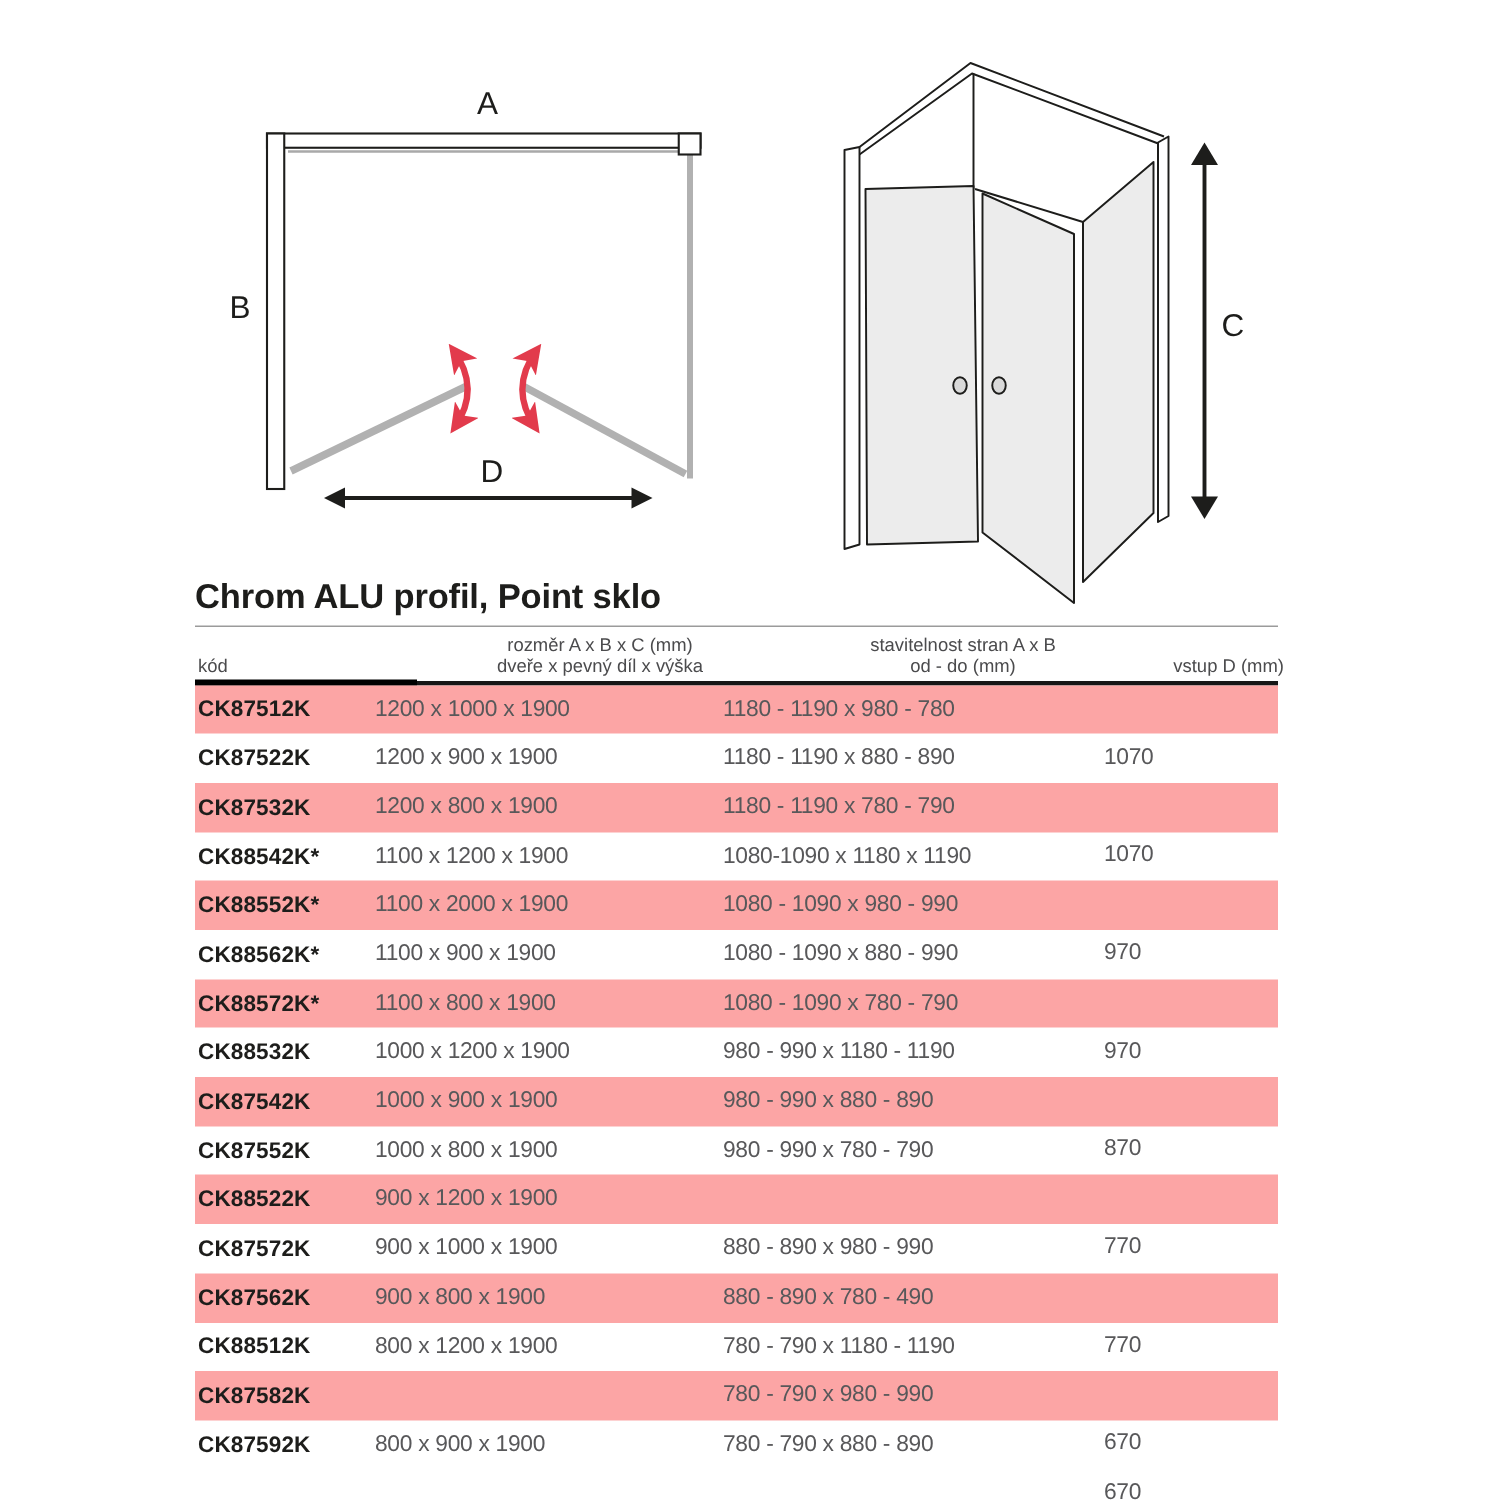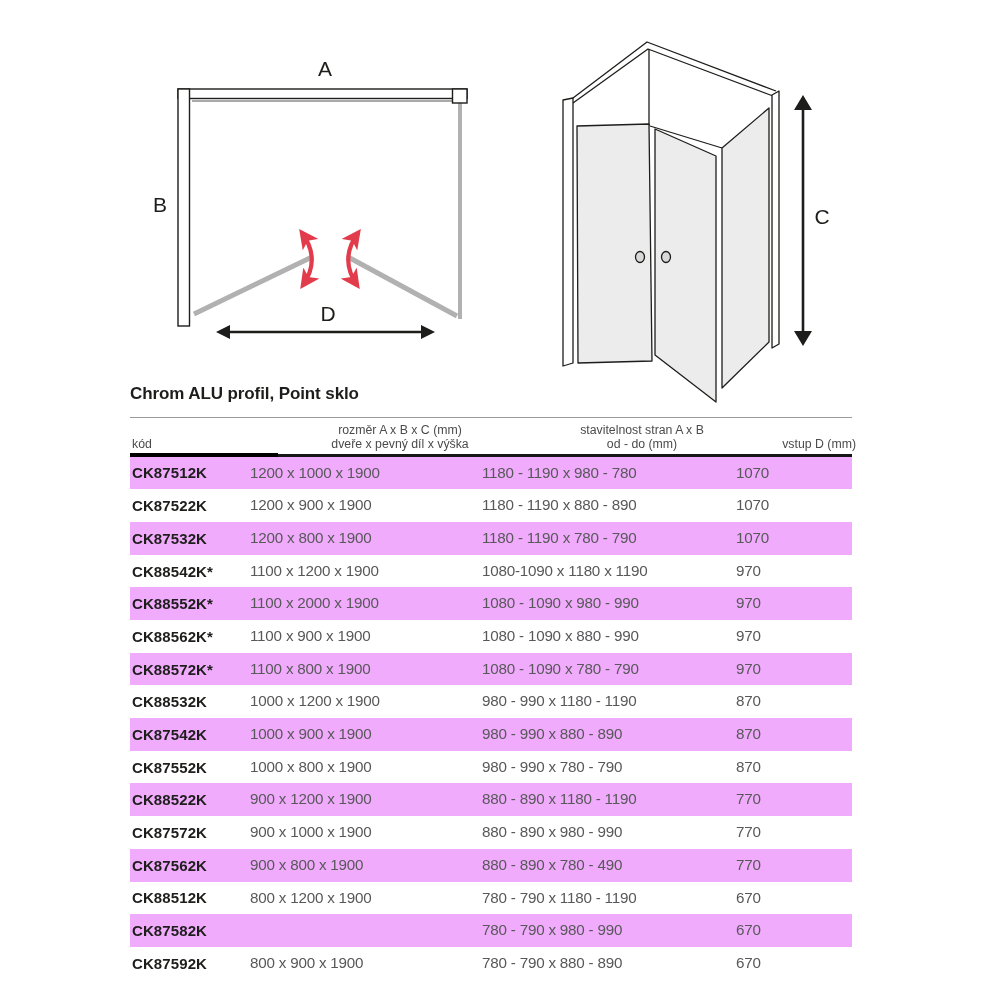--- a/index.html
+++ b/index.html
@@ -6,43 +6,43 @@
   html,body { margin:0; padding:0; background:#ffffff; }
   body { width:1000px; height:1000px; font-family:"Liberation Sans", sans-serif; color:#1d1d1b; }
   .page { position:relative; width:1000px; height:1000px; overflow:hidden; background:#fff; }
 
   svg text { font-family:"Liberation Sans", sans-serif; fill:#1d1d1b; }
 
   .diagram-left  { position:absolute; left:130px; top:40px;  }
   .diagram-right { position:absolute; left:545px; top:25px;  }
 
   .title { position:absolute; left:130px; top:384px; margin:0;
-           font-size:17px; font-weight:bold; color:#1d1d1b; letter-spacing:-0.1px; }
+           font-size:23px; font-weight:bold; color:#1d1d1b; letter-spacing:-0.1px; }
 
   .table { position:absolute; left:130px; top:417px; width:722px; }
   .topline { height:0; border-top:1px solid #9b9b9b; }
 
   .thead { position:relative; height:36px; font-size:12.3px; color:#4b4b4d; }
   .h-kod { position:absolute; left:2px;  bottom:3px; }
   .h-roz { position:absolute; left:120px; width:300px; bottom:3px; text-align:center; line-height:13.5px; }
   .h-sta { position:absolute; left:352px; width:320px; bottom:3px; text-align:center; line-height:13.5px; }
   .h-vst { position:absolute; left:606px; width:120px; bottom:3px; text-align:right; }
 
   .headrule { position:relative; height:2.6px; background:#161616; }
   .headrule::before { content:""; position:absolute; left:0; top:-1.4px; width:148px; height:4px; background:#000; }
 
   .row { position:relative; height:32.7px; }
-  .row.alt { background:#f0abfc; }
+  .row.alt { background:#fca5a5; }
   .c-kod { position:absolute; left:2px; top:0; height:100%; display:flex; align-items:center;
            font-weight:bold; font-size:15px; color:#1d1d1b; letter-spacing:0.1px; }
   .c-roz, .c-sta, .c-vst { position:absolute; top:0; height:100%; 
            line-height:32.7px; font-size:15.2px; color:#58585a; letter-spacing:-0.2px; }
   .c-roz { left:120px; width:300px; }
   .c-sta { left:352px; width:320px; }
-  .c-vst { left:606px; width:120px; }
+  .c-vst { left:606px; width:120px;margin-top:32px; }
 </style>
 </head>
 <body>
 
 <div class="page">
 
   <svg class="diagram-left" width="350" height="312" viewBox="0 0 350 312">
     <defs>
       <marker id="redhead" viewBox="0 0 10 10" refX="7.5" refY="5" markerWidth="4.6" markerHeight="4.6" orient="auto-start-reverse">
         <path d="M0,0 L10,5 L0,10 L2.5,5 z" fill="#e23b4c"></path>
@@ -178,21 +178,20 @@
         </div>
         <div class="row">
           <span class="c-kod">CK87552K</span>
           <span class="c-roz">1000 x 800 x 1900</span>
           <span class="c-sta">980 - 990 x 780 - 790</span>
           <span class="c-vst">870</span>
         </div>
         <div class="row alt">
           <span class="c-kod">CK88522K</span>
           <span class="c-roz">900 x 1200 x 1900</span>
-          <span class="c-sta">880 - 890 x 1180 - 1190</span>
           <span class="c-vst">770</span>
         </div>
         <div class="row">
           <span class="c-kod">CK87572K</span>
           <span class="c-roz">900 x 1000 x 1900</span>
           <span class="c-sta">880 - 890 x 980 - 990</span>
           <span class="c-vst">770</span>
         </div>
         <div class="row alt">
           <span class="c-kod">CK87562K</span>

